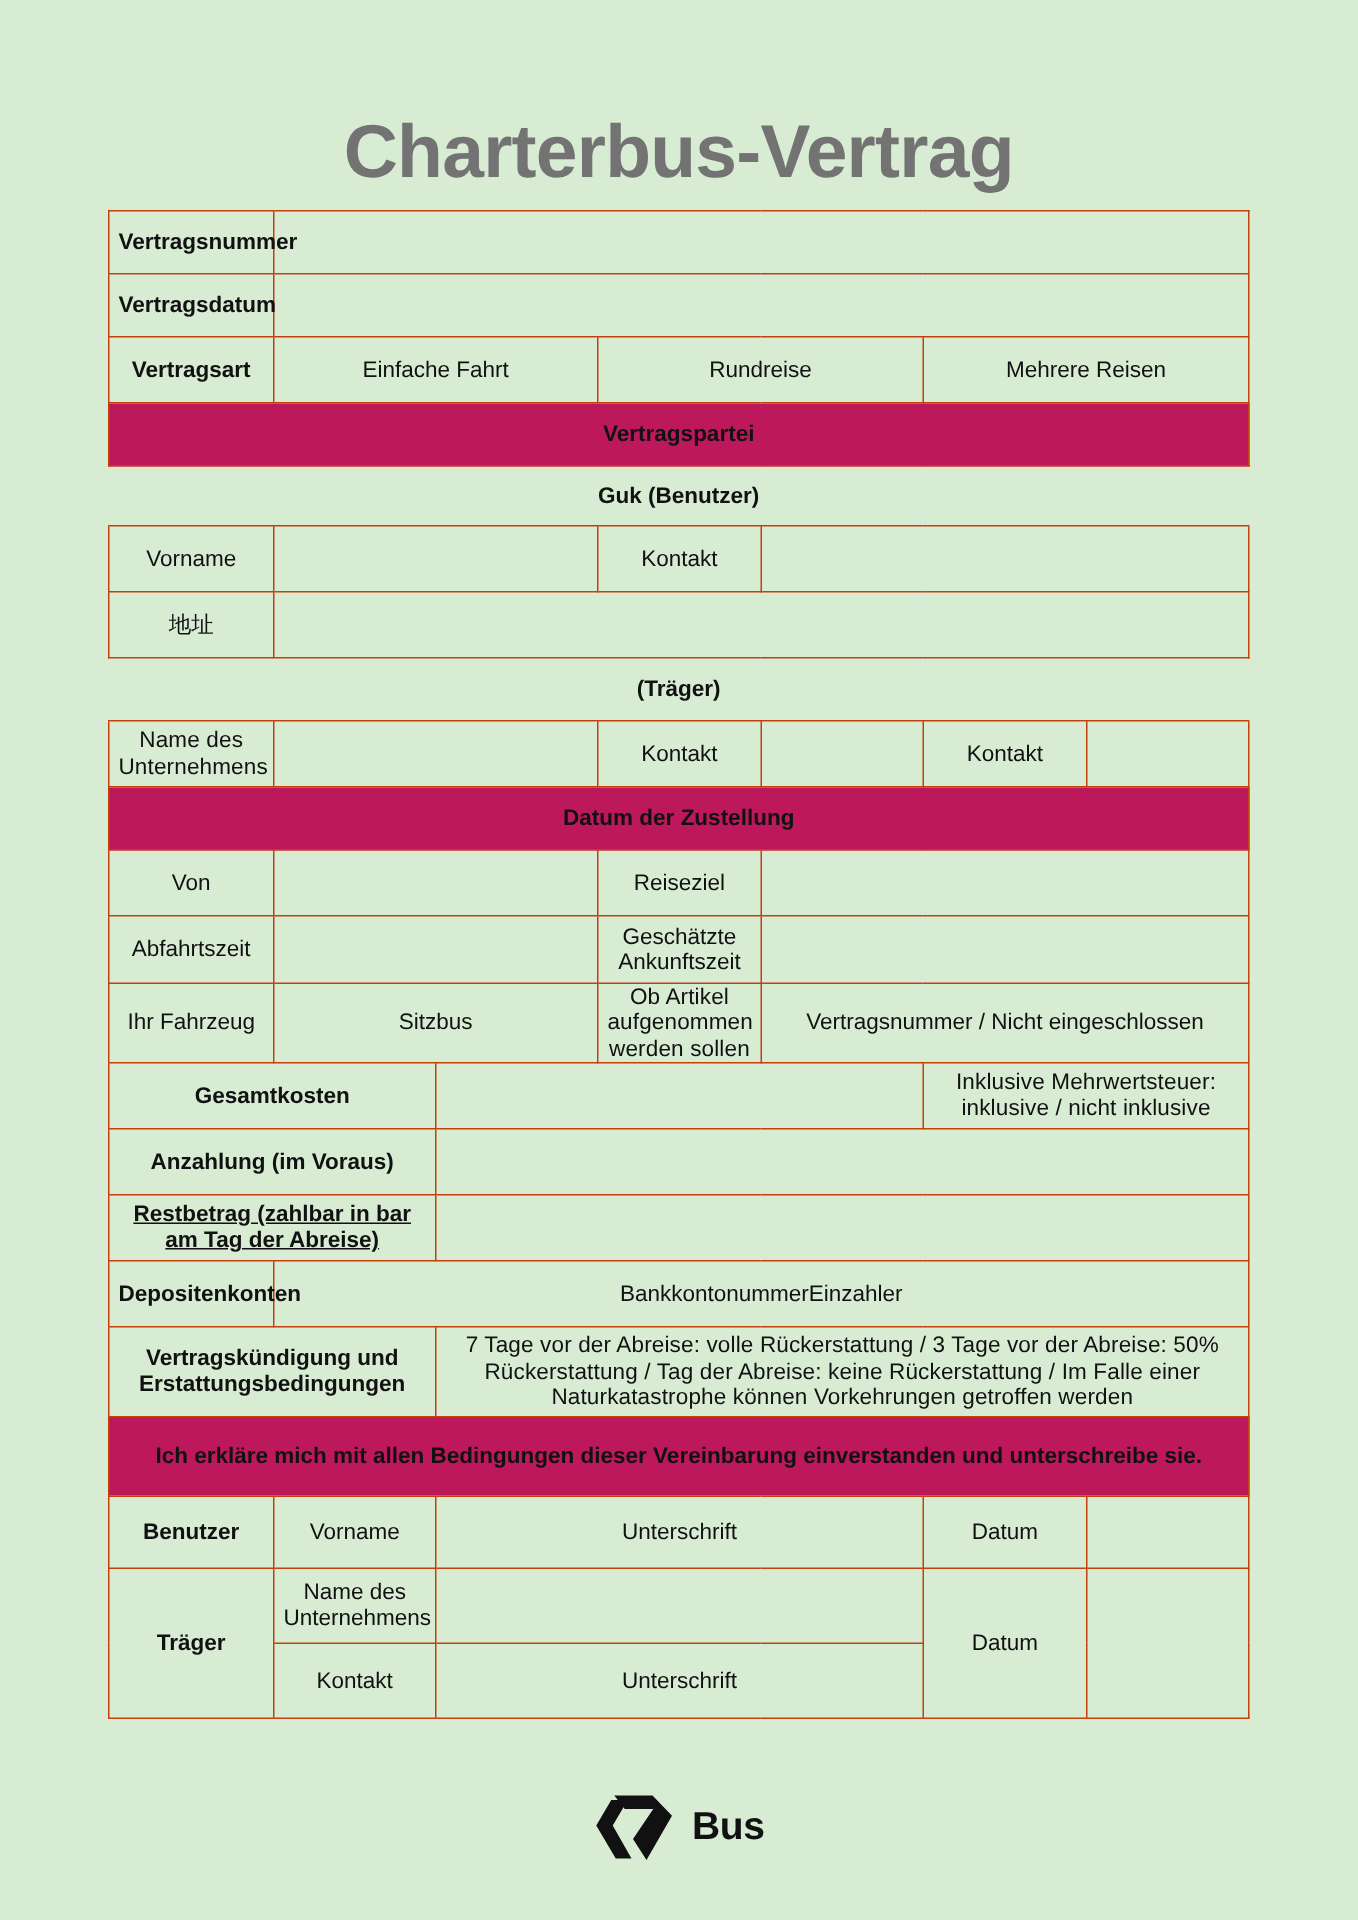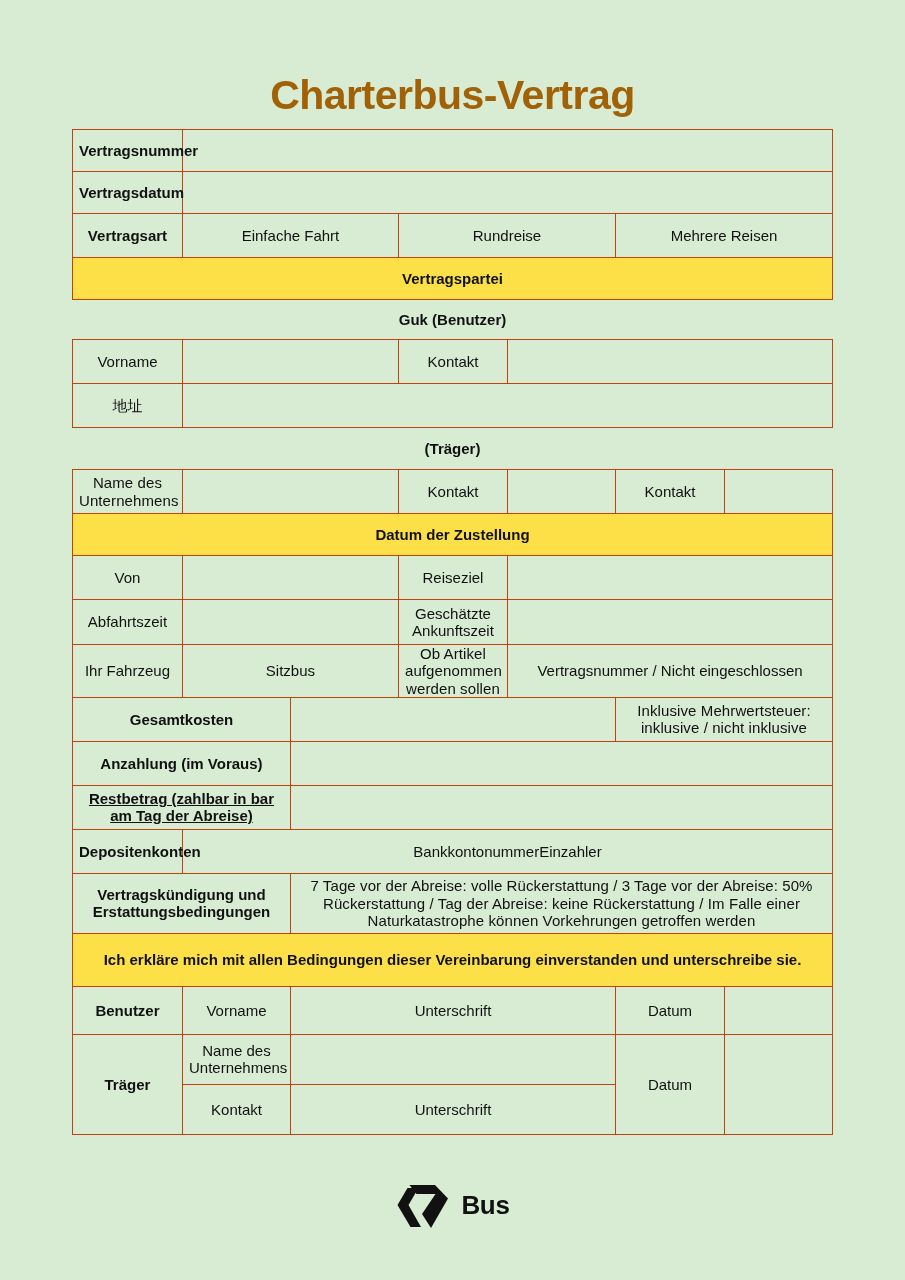--- a/index.html
+++ b/index.html
@@ -15,26 +15,26 @@
     overflow: hidden;
   }
   .page {
     position: relative;
     width: 905px;
     height: 1280px;
     box-sizing: border-box;
   }
   .title {
     text-align: center;
-    font-size: 41px;
+    font-size: 50px;
     font-weight: bold;
     letter-spacing: -0.5px;
     padding-top: 72px;
     padding-bottom: 10px;
-    color: #a16207;
+    color: #737373;
   }
   table.form {
     border-collapse: collapse;
     table-layout: fixed;
     width: 760px;
     margin: 0 auto;
   }
   table.form td {
     border: 1px solid #c2410c;
     padding: 0 6px;
@@ -46,37 +46,37 @@
   }
   
   .tb-top td { border-top: 3px solid #0b0b0b; }
   .tb-bot td { border-bottom: 3px solid #0b0b0b; }
   .bold { font-weight: bold; }
   .sm { font-size: 9.5px; }
   .xs { font-size: 6.6px; letter-spacing: 0.1px; }
   .mid { font-size: 16px; }
   .lg { font-size: 17px; }
   .banner {
-    background: #fde047;
+    background: #be185d;
     font-weight: bold;
     font-size: 16px;
   }
   .section-hd {
     font-weight: bold;
     font-size: 16px;
     margin-top: 18px;
   }
   .right { text-align: right; padding-right: 8px; }
   .blank { }
 
   .footer {
     position: absolute;
     left: 0;
     right: 0;
-    bottom: 48px;
+    bottom: 36px;
     display: flex;
     align-items: center;
     justify-content: center;
     gap: 8px;
   }
   .footer .brandtext {
     font-size: 26px;
     font-weight: bold;
     color: #111;
     letter-spacing: -0.3px;

